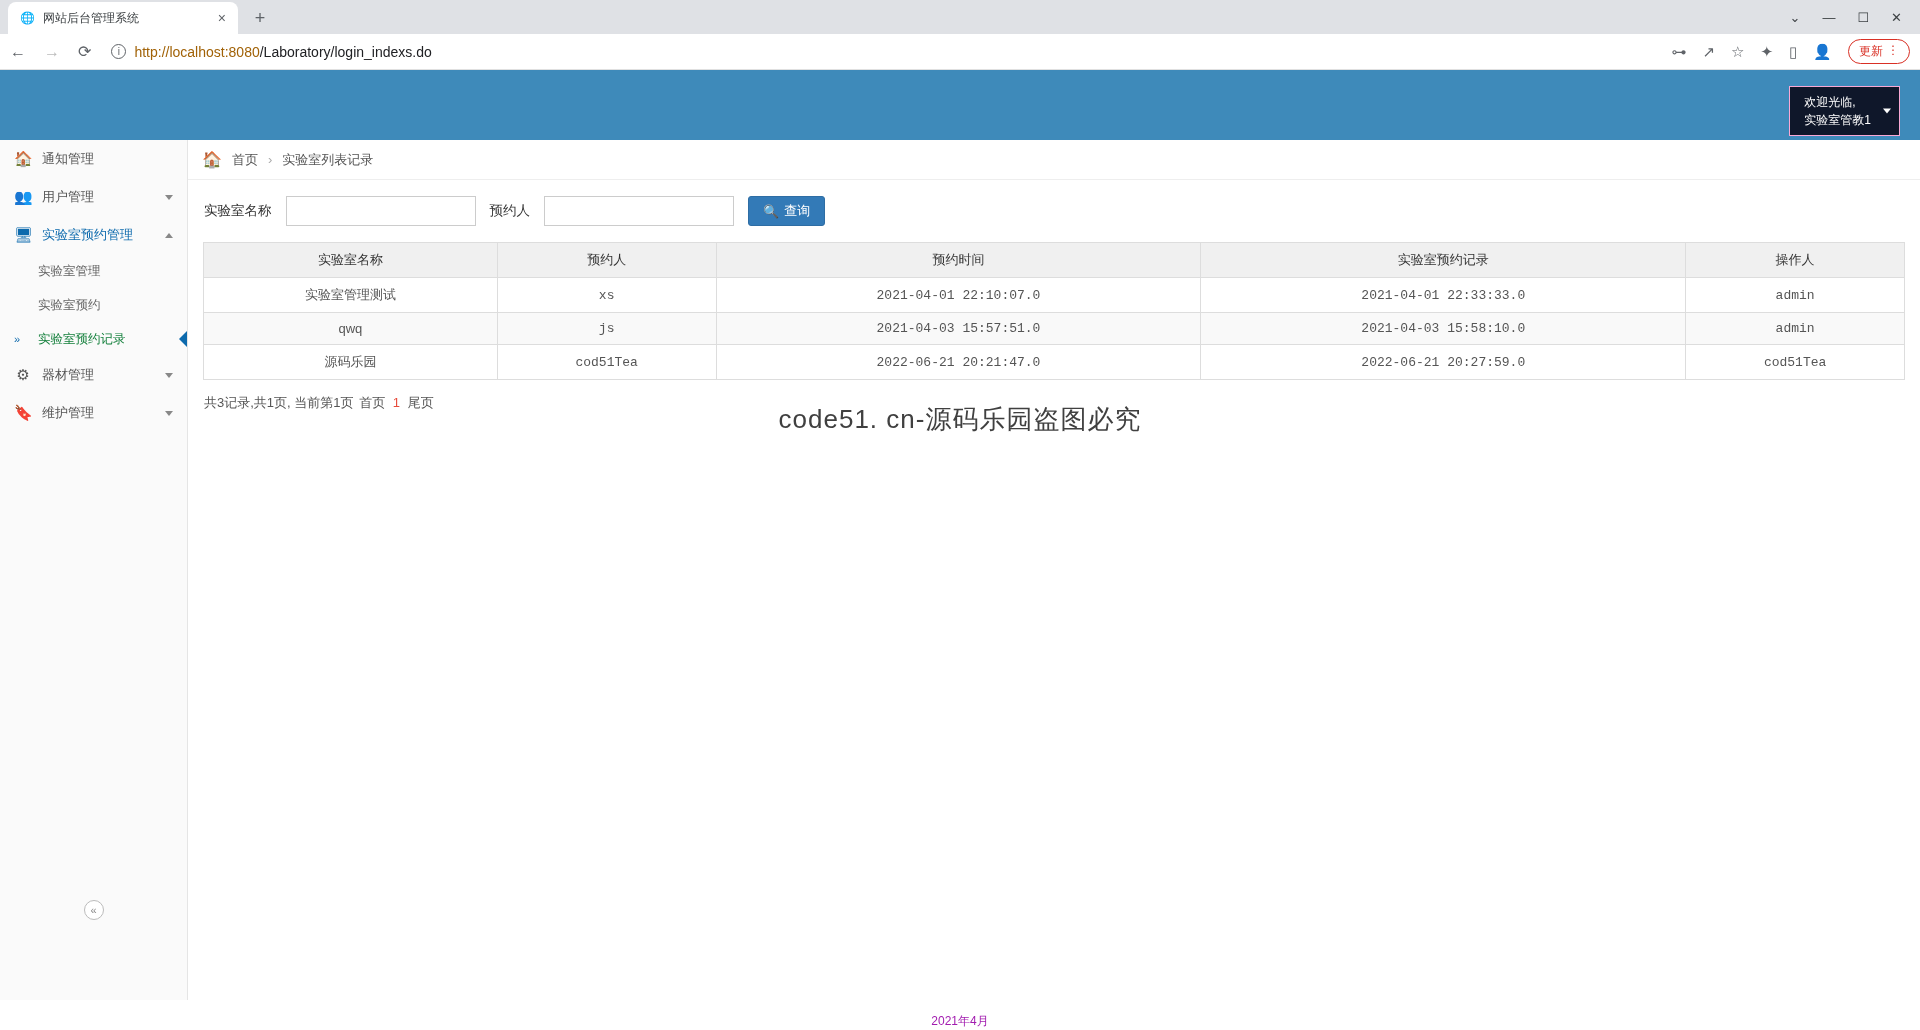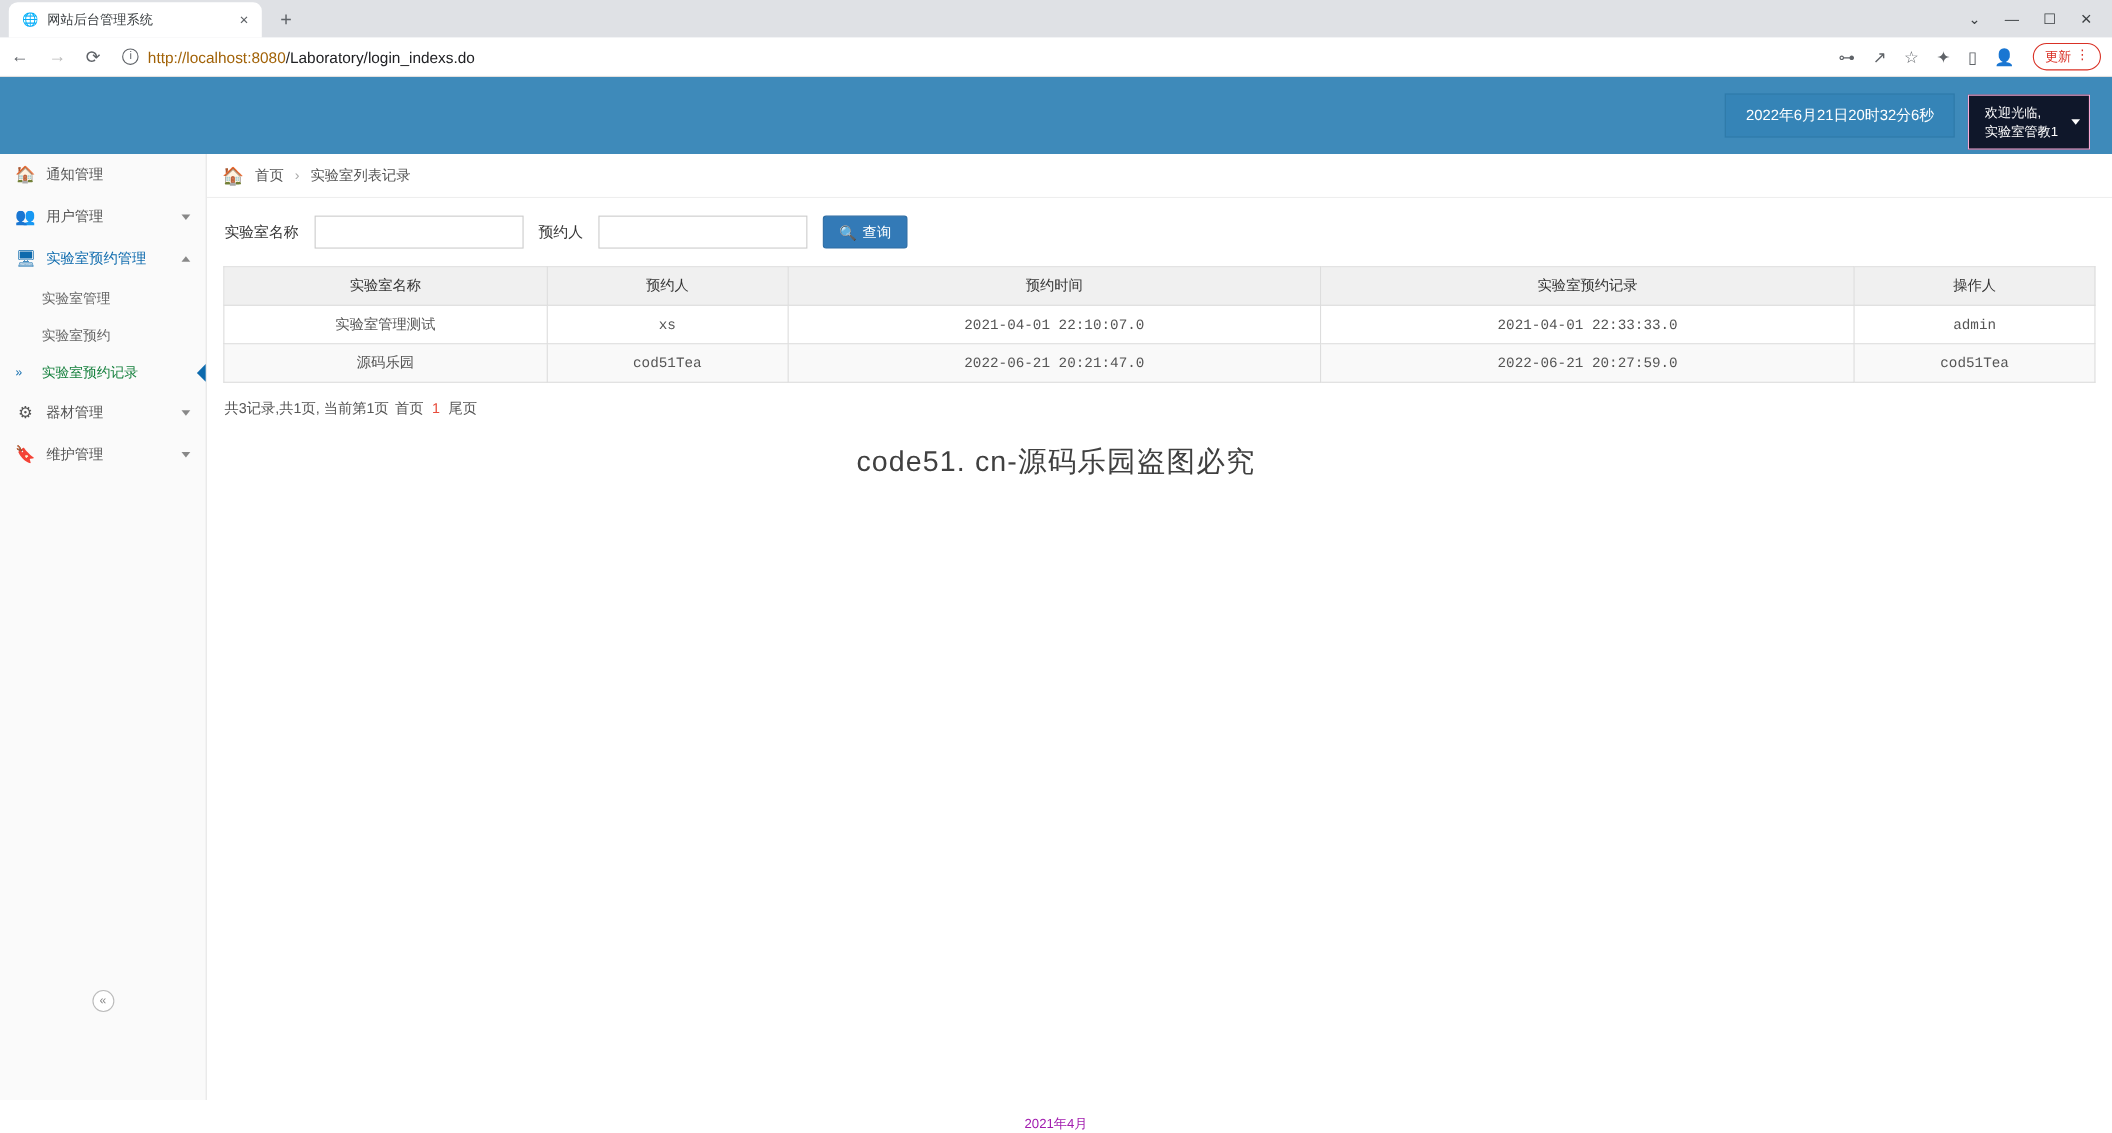--- a/index.html
+++ b/index.html
@@ -114,21 +114,20 @@
       <span class="update-btn">
           <span>更新</span>
           <span>⋮</span>
         </span>
     </div>
   </div>
 
 </div>
 
 <div class="app-header">
-  <div class="datetime-box">2022年6月21日20时32分6秒</div>
   <div class="welcome-box">
     <div>欢迎光临,</div>
     <div>实验室管教1</div>
     <span class="caret"></span>
   </div>
 </div>
 
 <div class="app-body">
   <div class="sidebar">
     <div id="sidebar-items">
@@ -190,20 +189,27 @@
         </thead>
       <tbody id="tbody">
           <tr>
             <td>实验室管理测试</td>
             <td>xs</td>
             <td>2021-04-01 22:10:07.0</td>
             <td>2021-04-01 22:33:33.0</td>
             <td>admin</td>
           </tr>
           <tr>
+            <td>qwq</td>
+            <td>js</td>
+            <td>2021-04-03 15:57:51.0</td>
+            <td>2021-04-03 15:58:10.0</td>
+            <td>admin</td>
+          </tr>
+          <tr>
             <td>源码乐园</td>
             <td>cod51Tea</td>
             <td>2022-06-21 20:21:47.0</td>
             <td>2022-06-21 20:27:59.0</td>
             <td>cod51Tea</td>
           </tr>
         </tbody>
     </table>
 
     <div class="pagination">

